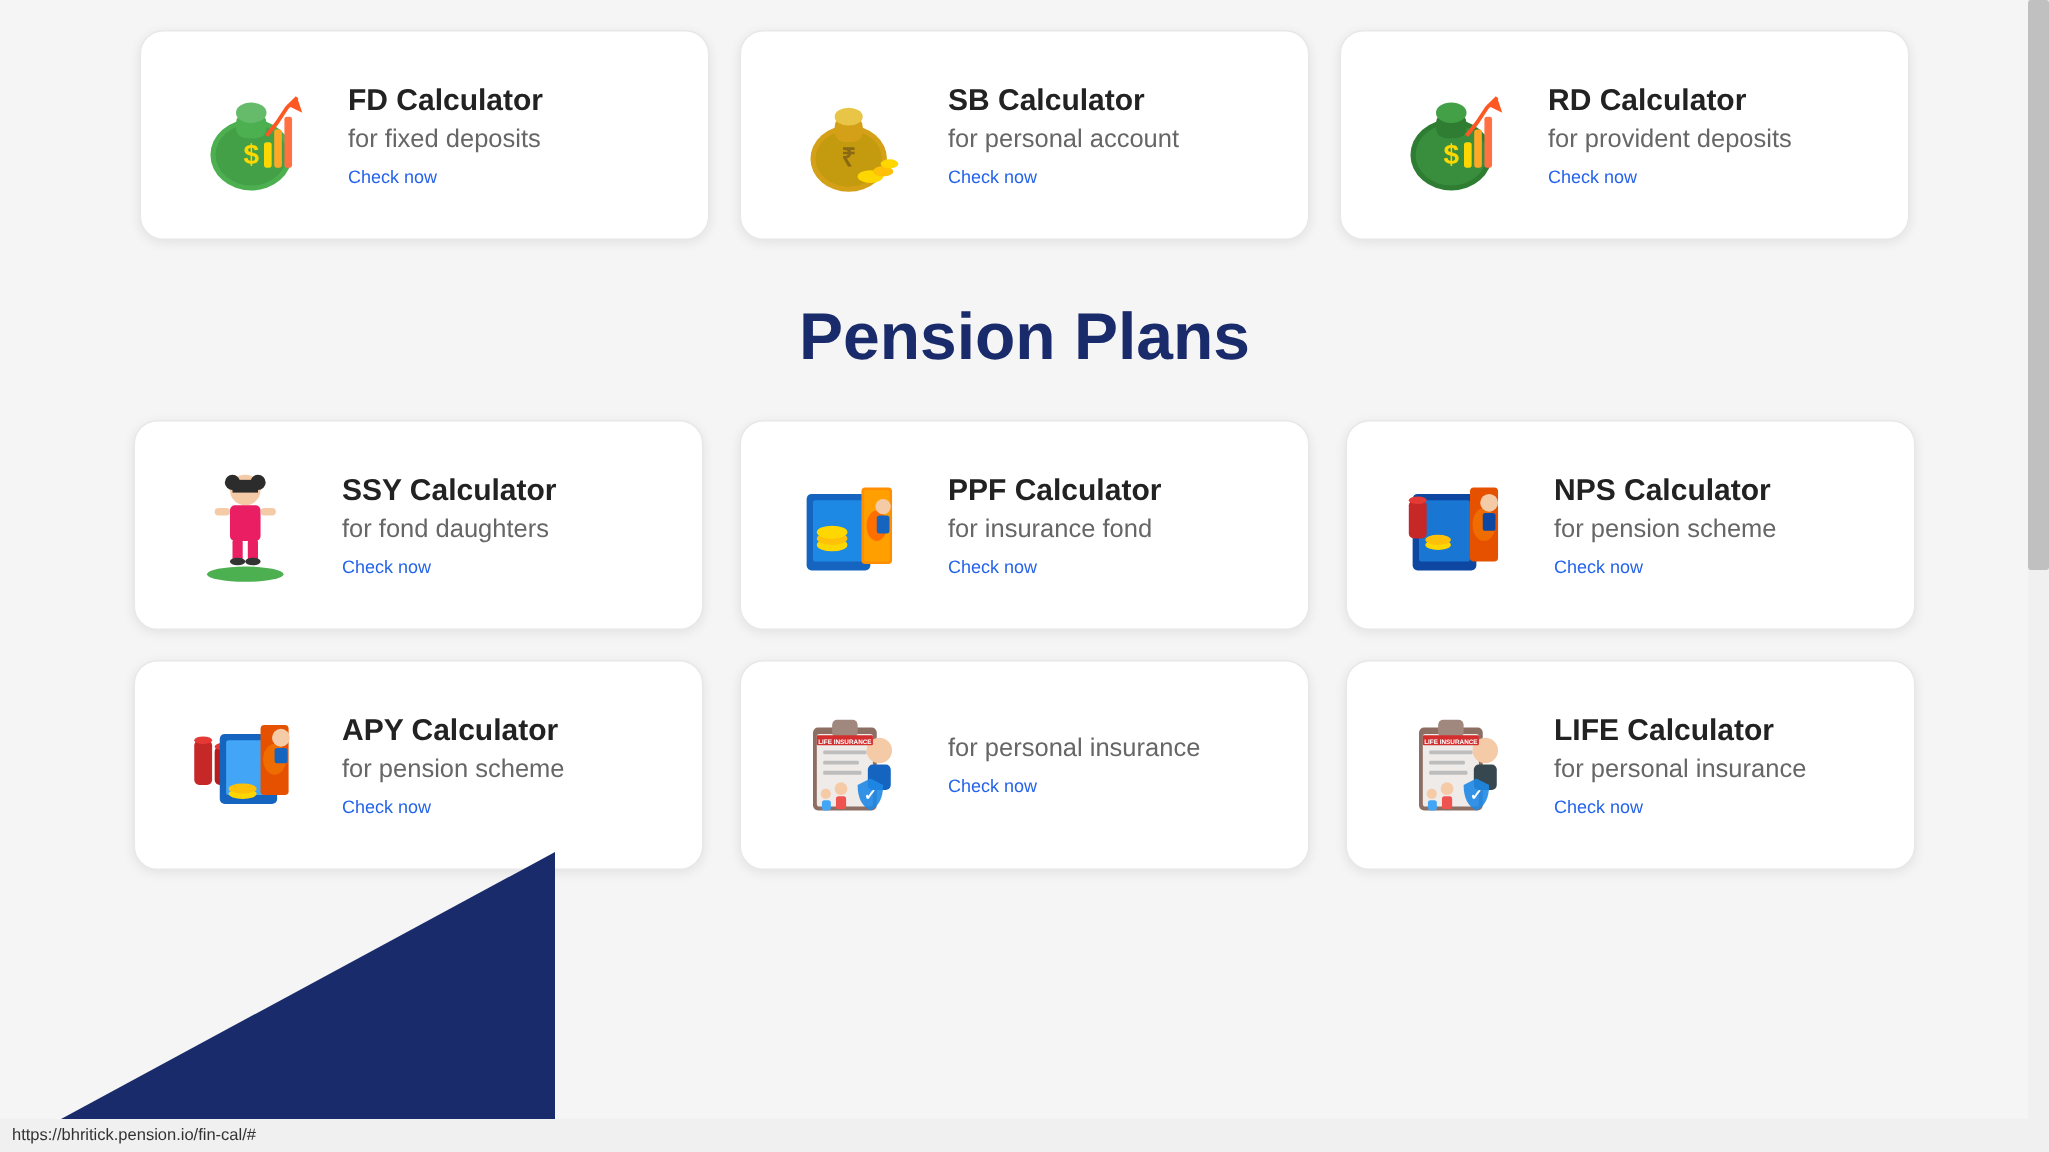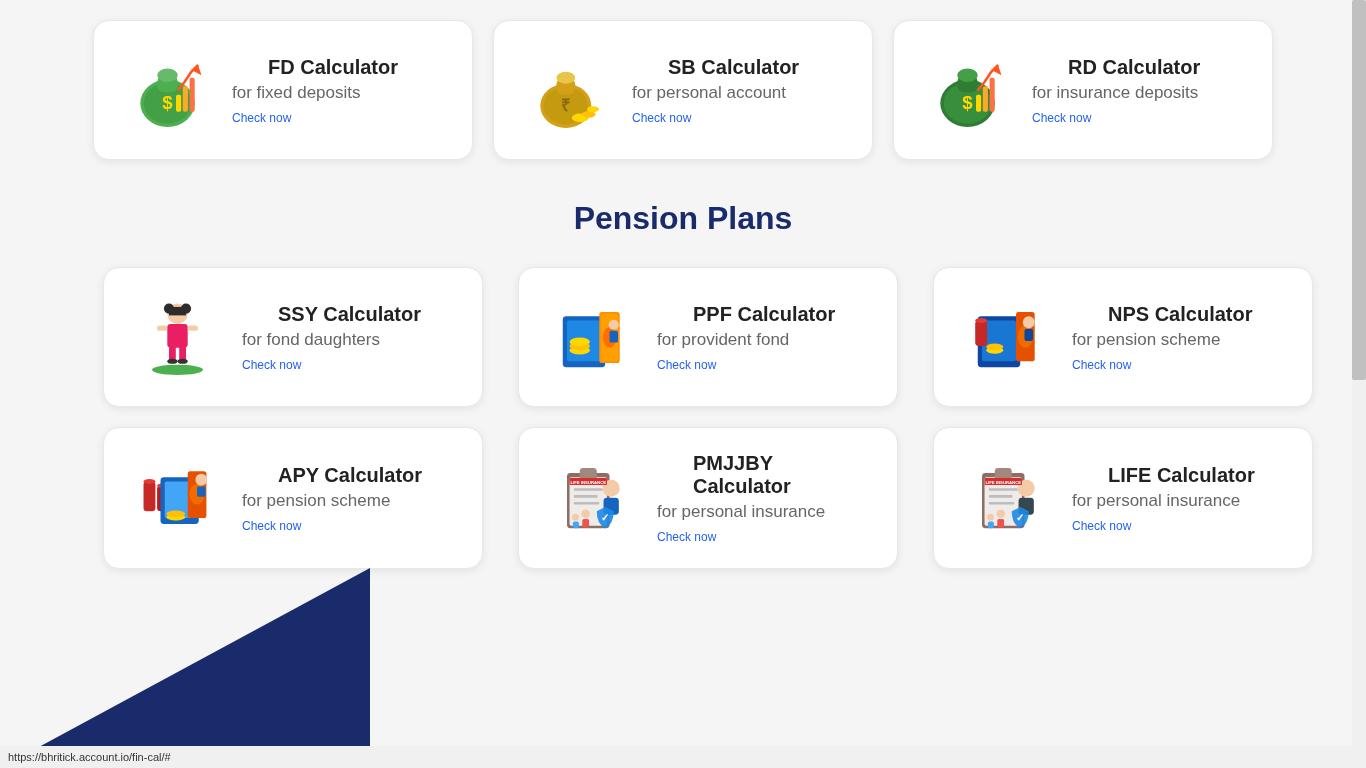--- a/index.html
+++ b/index.html
@@ -50,50 +50,49 @@
     .card-content {
       display: flex;
       flex-direction: column;
       gap: 4px;
     }
 
     .card-title {
       font-size: 20px;
       font-weight: 700;
       color: #222;
-      margin-left: 36px;
     }
 
     .card-subtitle {
       font-size: 17px;
       color: #666;
     }
 
     .card-link {
       font-size: 12px;
       color: #2563eb;
       text-decoration: none;
       cursor: pointer;
       margin-top: 4px;
     }
 
     
     .section-title {
       text-align: center;
-      font-size: 32px;
+      font-size: 44px;
       font-weight: 800;
       color: #1a2b6b;
       margin-bottom: 30px;
     }
 
     
     .grid-row {
       display: flex;
-      gap: 35px;
-      justify-content: flex-end;
+      gap: 24px;
+      justify-content: center;
       margin-bottom: 20px;
     }
 
     
     .blue-triangle {
       position: fixed;
       bottom: 0;
       left: 0;
       width: 0;
       height: 0;
@@ -218,21 +217,21 @@
 
           <rect x="60" y="55" width="6" height="20" rx="2" fill="#FFD700"></rect>
           <rect x="68" y="45" width="6" height="30" rx="2" fill="#FFA726"></rect>
           <rect x="76" y="35" width="6" height="40" rx="2" fill="#FF7043"></rect>
           <polyline points="62,50 70,40 78,28 86,20" stroke="#FF5722" stroke-width="3" fill="none"></polyline>
           <polygon points="86,20 90,32 78,26" fill="#FF5722"></polygon>
         </svg>
       </div>
       <div class="card-content">
         <span class="card-title">RD Calculator</span>
-        <span class="card-subtitle">for insurance deposits</span>
+        <span class="card-subtitle">for provident deposits</span>
         <a class="card-link">Check now</a>
       </div>
     </div>
 
   </div>
 
   <h2 class="section-title">Pension Plans</h2>
 
   <div class="grid-row">
 
@@ -281,21 +280,21 @@
           <ellipse cx="35" cy="65" rx="12" ry="5" fill="#FFD700"></ellipse>
           <ellipse cx="35" cy="60" rx="12" ry="5" fill="#FFC107"></ellipse>
           <ellipse cx="35" cy="55" rx="12" ry="5" fill="#FFD700"></ellipse>
 
           <circle cx="75" cy="35" r="6" fill="#F5CBA7"></circle>
           <rect x="70" y="42" width="10" height="14" rx="2" fill="#1565C0"></rect>
         </svg>
       </div>
       <div class="card-content">
         <span class="card-title">PPF Calculator</span>
-        <span class="card-subtitle">for provident fond</span>
+        <span class="card-subtitle">for insurance fond</span>
         <a class="card-link">Check now</a>
       </div>
     </div>
 
     <div class="card">
       <div class="card-icon">
         <svg class="icon-svg" viewBox="0 0 100 100" xmlns="http://www.w3.org/2000/svg">
 
           <rect x="15" y="25" width="50" height="60" rx="4" fill="#0D47A1"></rect>
           <rect x="20" y="30" width="40" height="48" rx="2" fill="#1976D2"></rect>
@@ -374,21 +373,20 @@
           <circle cx="42" cy="68" r="5" fill="#F5CBA7"></circle>
           <rect x="38" y="74" width="8" height="10" rx="2" fill="#EF5350"></rect>
           <circle cx="30" cy="72" r="4" fill="#F5CBA7"></circle>
           <rect x="27" y="77" width="7" height="8" rx="2" fill="#42A5F5"></rect>
 
           <rect x="23" y="26" width="44" height="8" rx="1" fill="#D32F2F"></rect>
           <text x="45" y="33" text-anchor="middle" font-size="5" fill="white" font-weight="bold">LIFE INSURANCE</text>
         </svg>
       </div>
       <div class="card-content">
-        <span class="card-title">PMJJBY Calculator</span>
         <span class="card-subtitle">for personal insurance</span>
         <a class="card-link">Check now</a>
       </div>
     </div>
 
     <div class="card">
       <div class="card-icon">
         <svg class="icon-svg" viewBox="0 0 100 100" xmlns="http://www.w3.org/2000/svg">
 
           <rect x="20" y="20" width="50" height="65" rx="4" fill="#8D6E63"></rect>
@@ -418,14 +416,14 @@
         <span class="card-title">LIFE Calculator</span>
         <span class="card-subtitle">for personal insurance</span>
         <a class="card-link">Check now</a>
       </div>
     </div>
 
   </div>
 </div>
 
 <div class="status-bar">
-  <span>https://bhritick.account.io/fin-cal/#</span>
+  <span>https://bhritick.pension.io/fin-cal/#</span>
 </div>
 
 </body></html>

